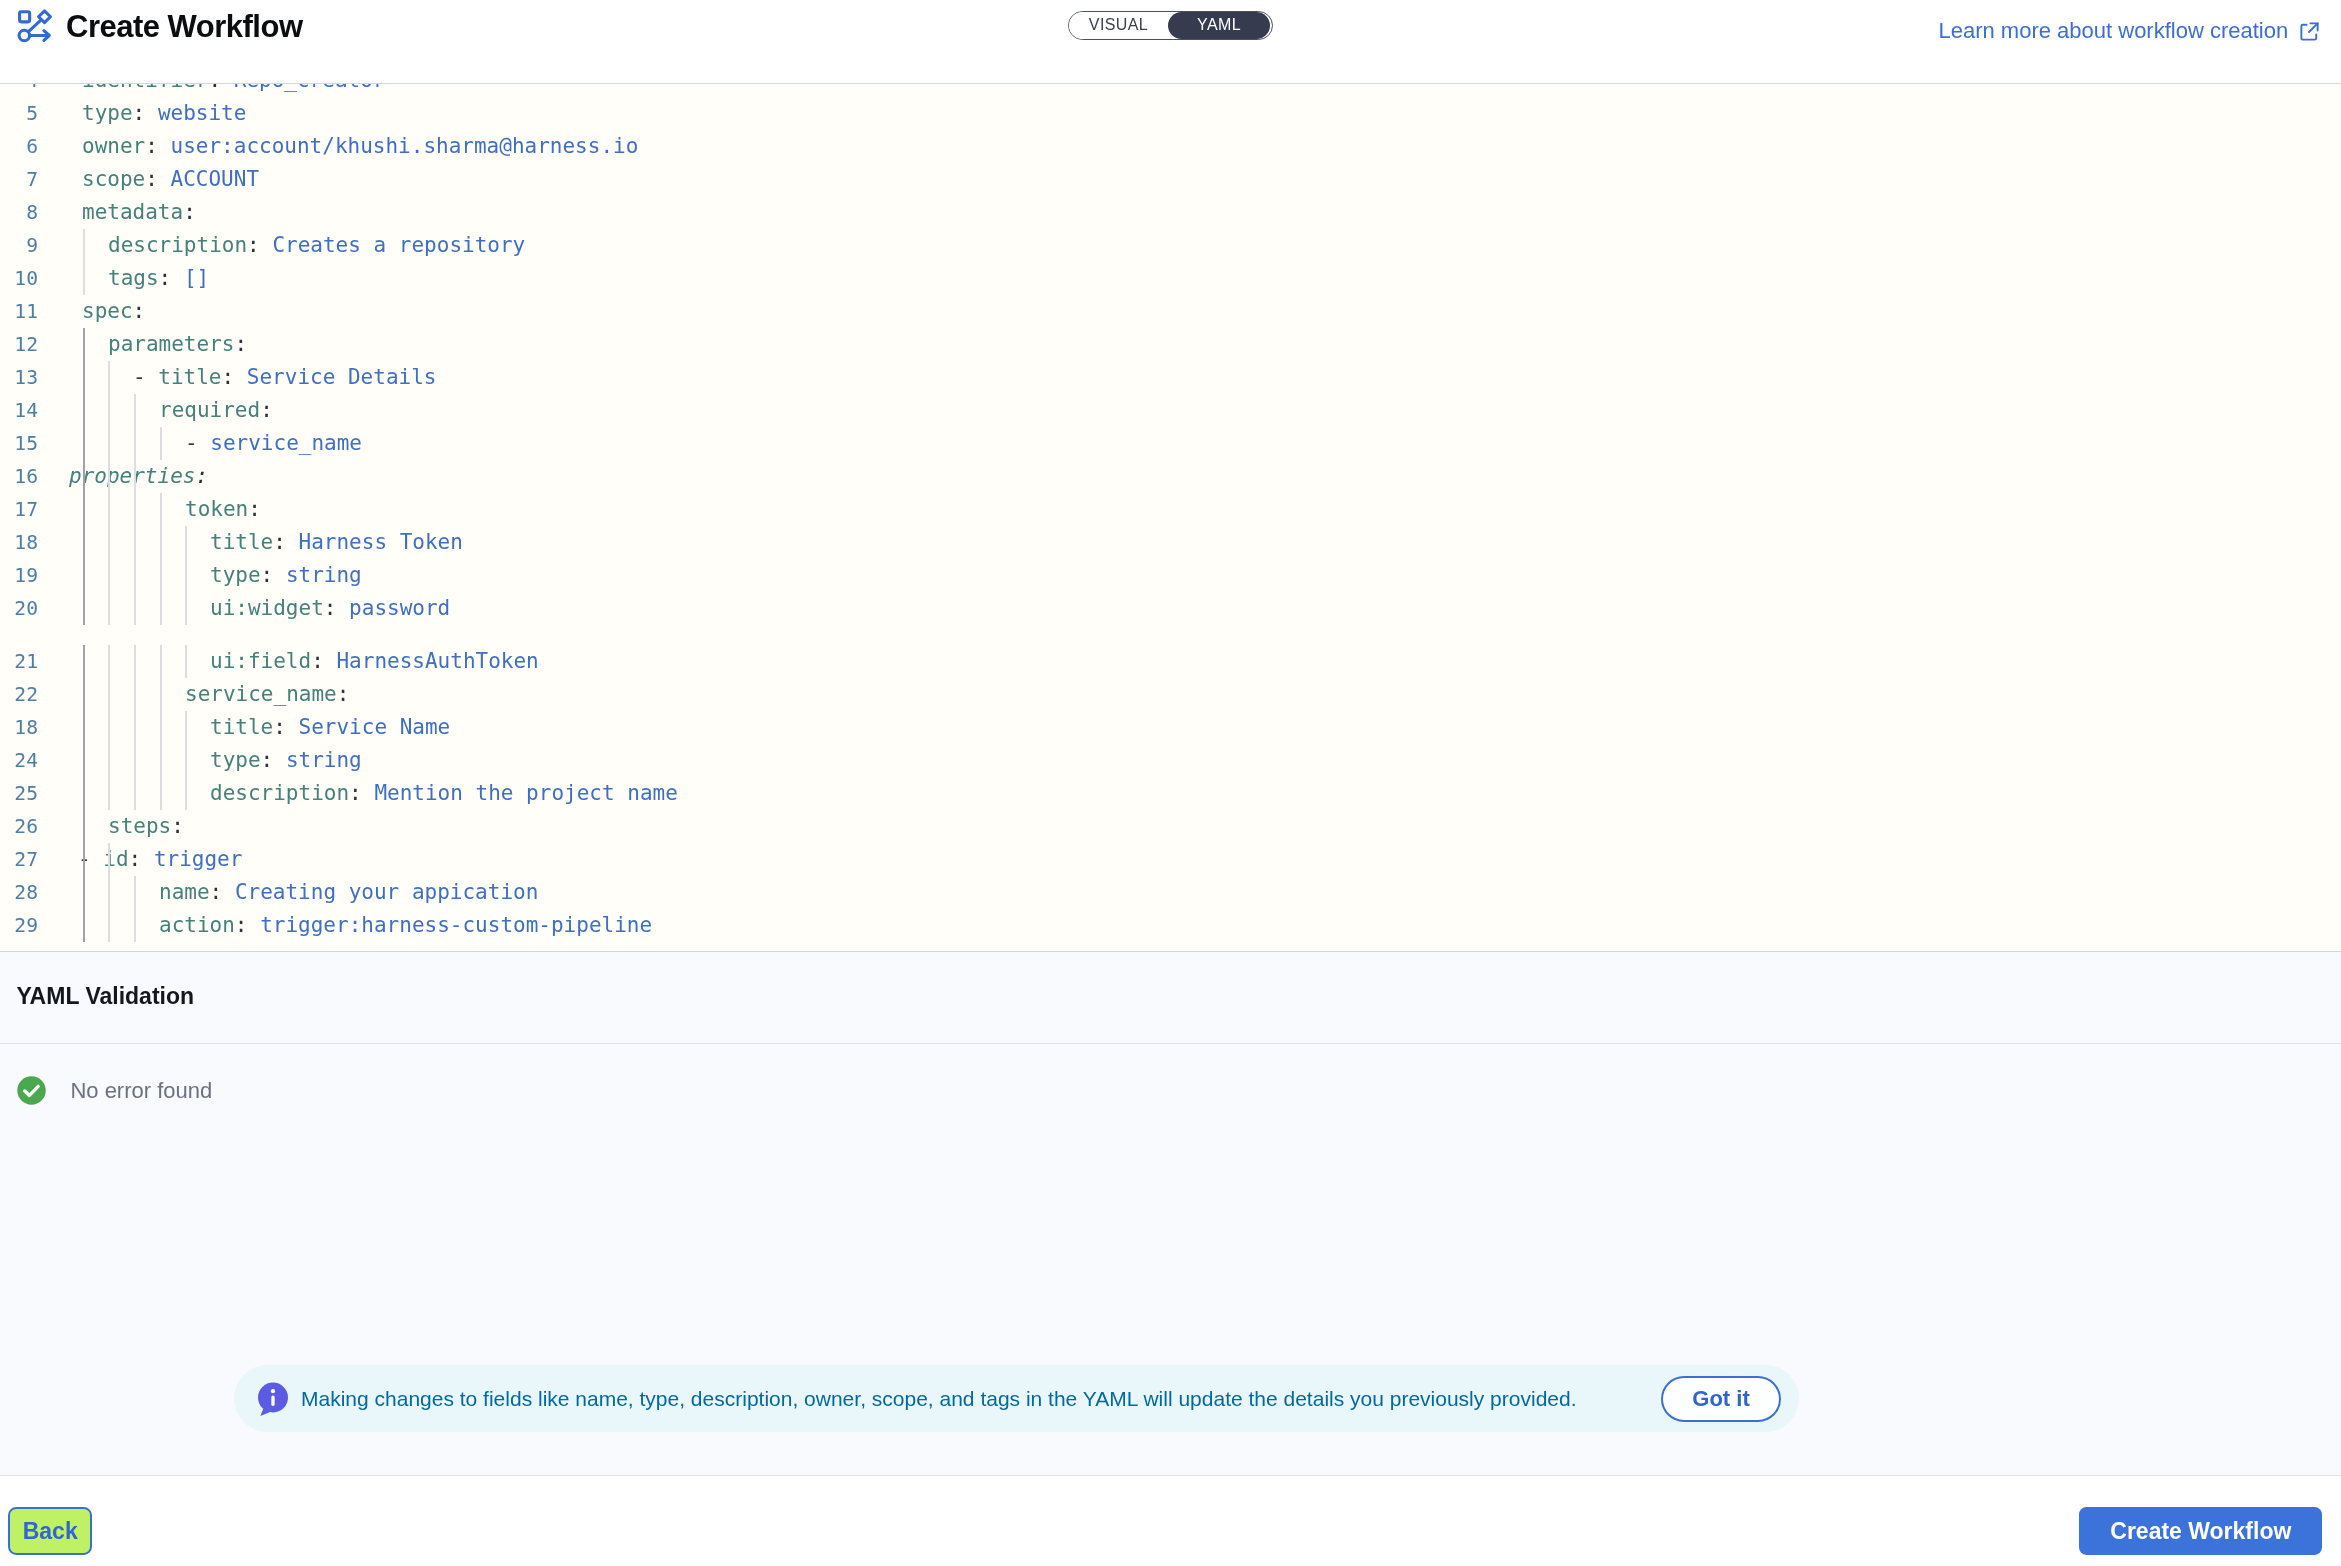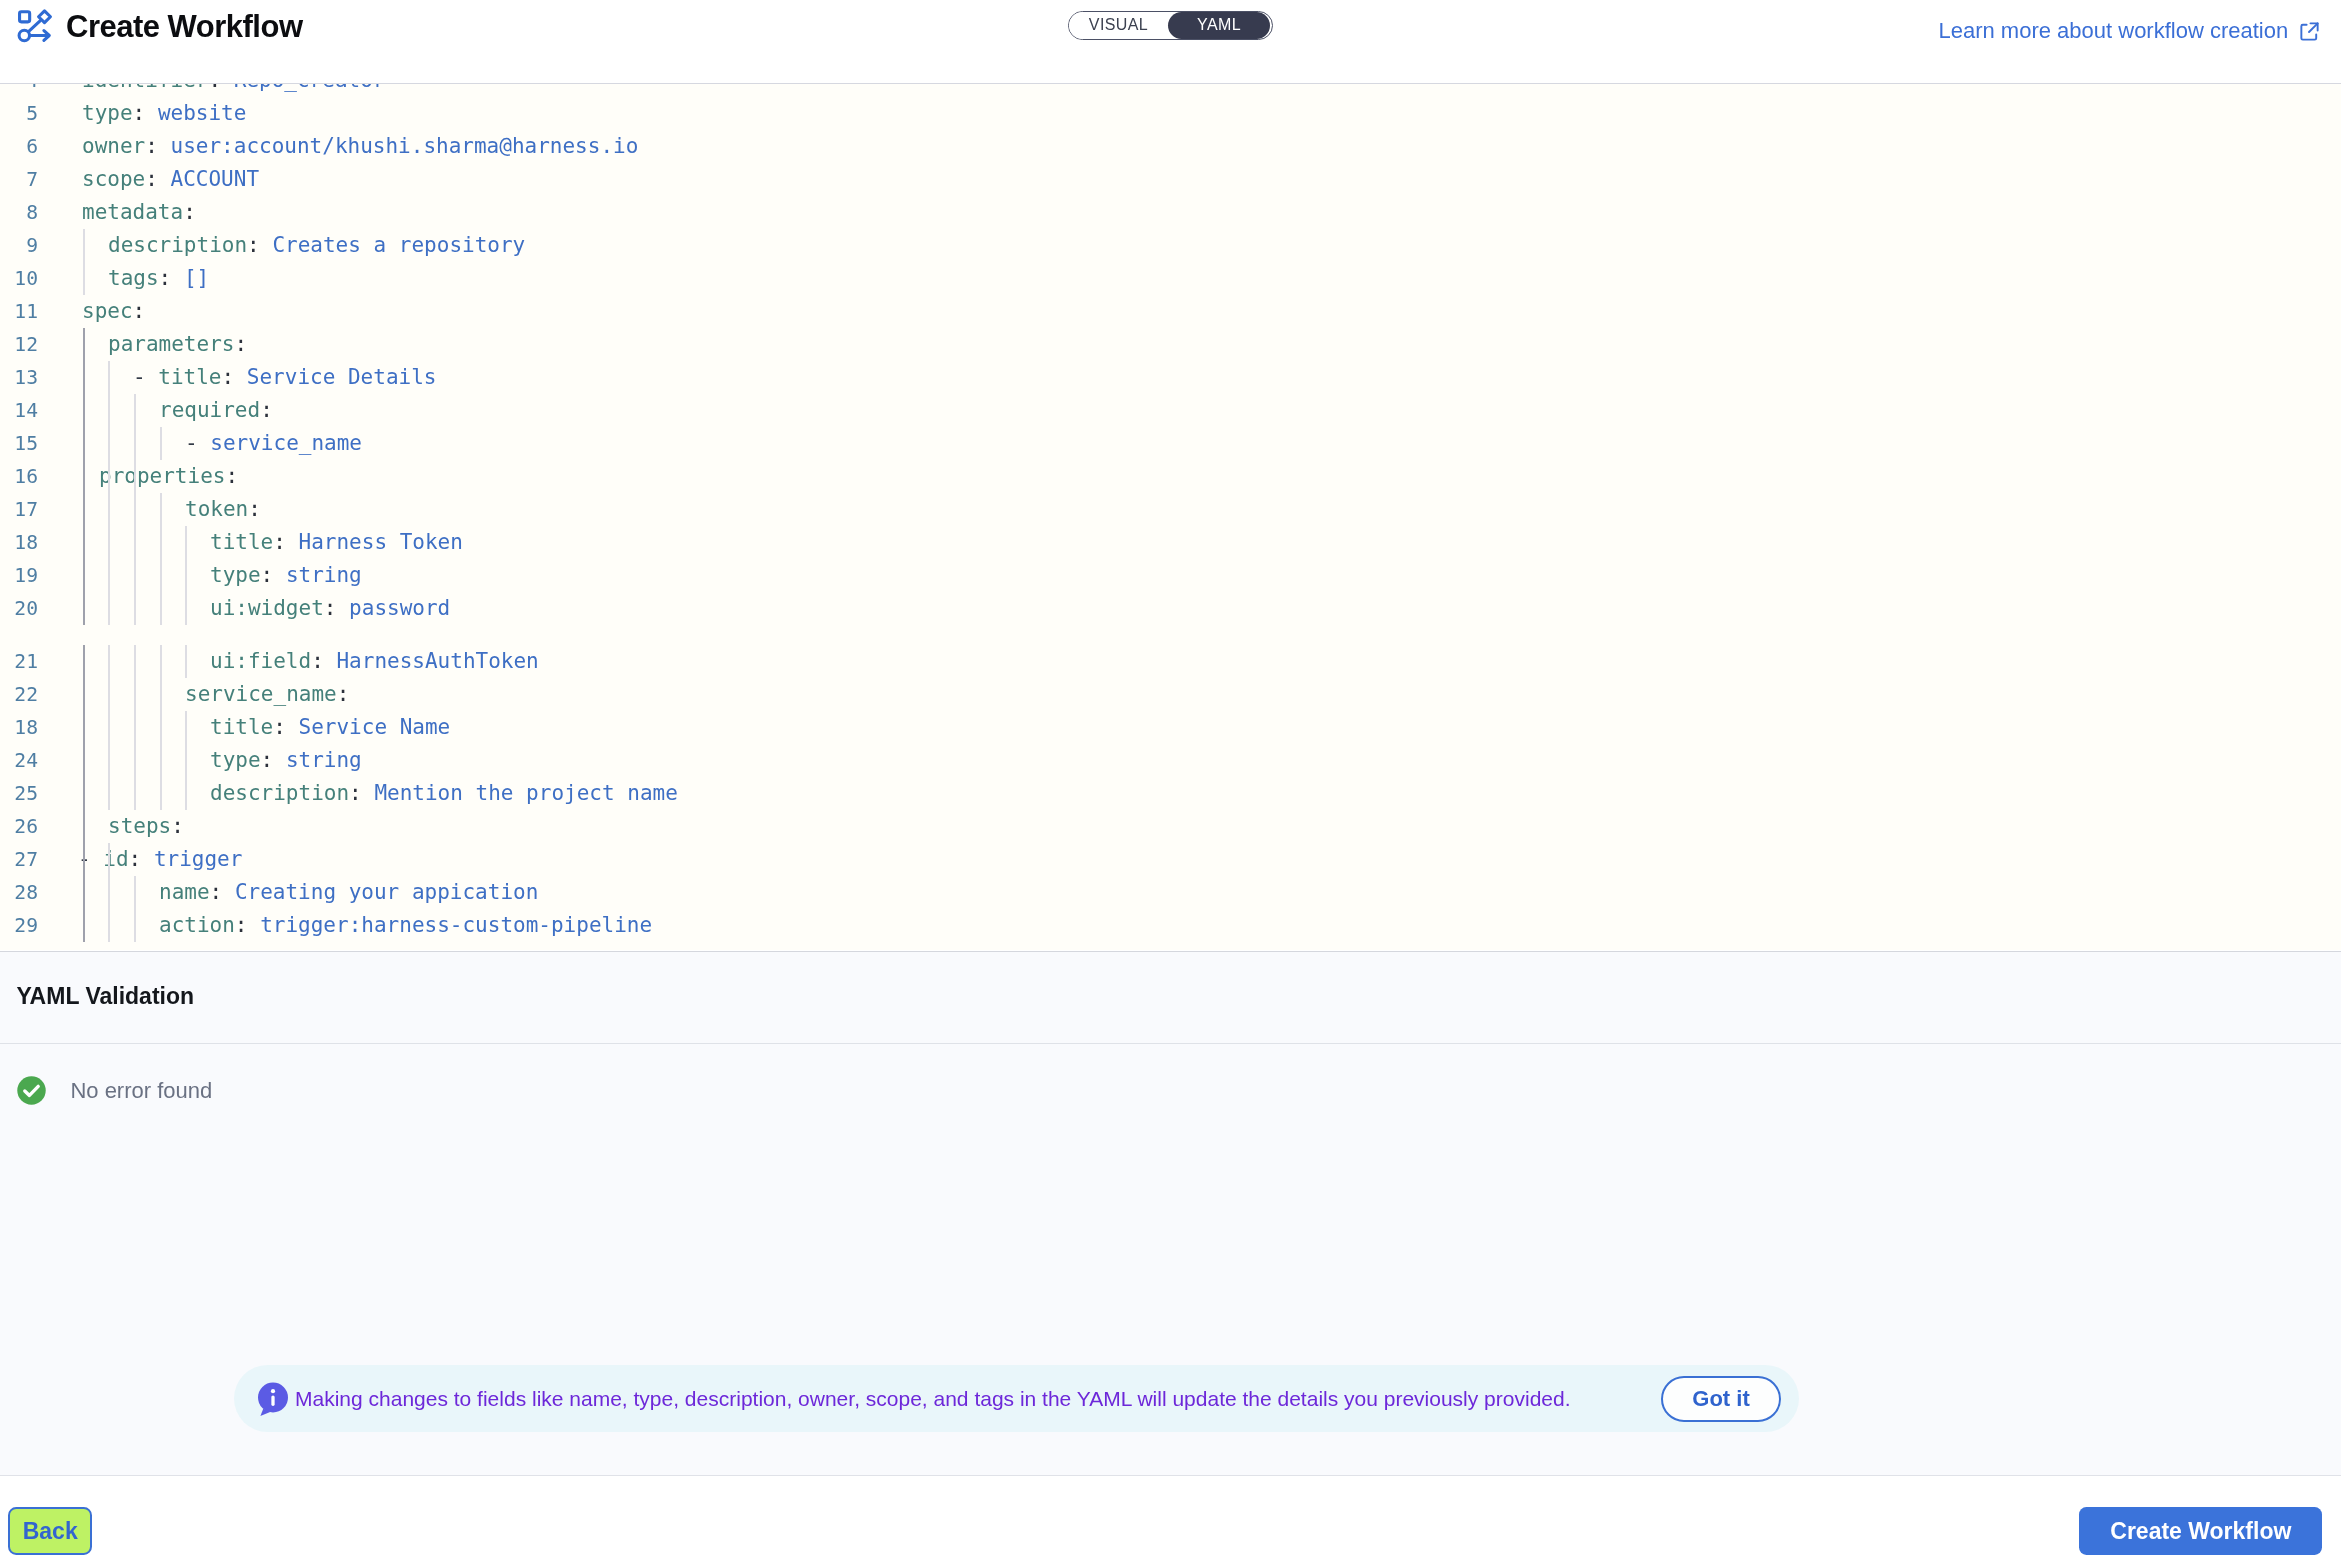--- a/index.html
+++ b/index.html
@@ -50,21 +50,21 @@
   #validation-status { position:absolute; left:16.4px; top:123px; display:flex;
                        align-items:center; gap:23px; }
   #check-icon { width:31px; height:31px; }
   #status-text { font-size:22px; color:#6a7183; }
 
   
   #info-banner { position:absolute; left:234px; top:413px; width:1565px; height:67px;
                  background:#e9f6fa; border-radius:34px; display:flex; align-items:center;
                  padding:0 18px 0 21px; }
   #info-icon { width:36px; height:36px; flex:0 0 36px; }
-  #banner-text { flex:1; margin-left:4px; font-size:21px; color:#6d28d9; }
+  #banner-text { flex:1; margin-left:10px; font-size:21px; color:#0369a1; }
   #gotit-button { width:120px; height:46px; border:2px solid #3a70d4; border-radius:23px;
                   background:#fdfefe; color:#2f63cd; font-size:22px; font-weight:700;
                   display:flex; align-items:center; justify-content:center; cursor:pointer; }
 
   
   #footer-bar { position:absolute; left:0; top:1475px; width:2342px; height:92px;
                 background:#ffffff; border-top:0.8px solid #e0e2e8; }
   #back-button { position:absolute; left:8.2px; top:31px; width:84px; height:48px;
                  border:2px solid #3a70d4; border-radius:8.2px; background:#bef264;
                  color:#3365cf; font-size:23px; font-weight:700; display:flex;
@@ -165,21 +165,21 @@
           <span class="guide" style="left: 134px;"></span>
           <span class="guide" style="left: 160px;"></span>
           <span class="ln">15</span>
           <span class="code-text" style="padding-left: 185px;"><span class="tok-dash">- </span><span class="tok-val">service_name</span></span>
         </div>
         <div class="code-line">
           <span class="guide dark" style="left: 83px;"></span>
           <span class="guide" style="left: 108px;"></span>
           <span class="guide" style="left: 134px;"></span>
           <span class="ln">16</span>
-          <span class="code-text" style="padding-left: 99px;"><span class="tok-key">properties</span><span class="tok-colon">:</span></span>
+          <span class="code-text" style="padding-left: 69px; font-style: italic;"><span class="tok-key">properties</span><span class="tok-colon">:</span></span>
         </div>
         <div class="code-line">
           <span class="guide dark" style="left: 83px;"></span>
           <span class="guide" style="left: 108px;"></span>
           <span class="guide" style="left: 134px;"></span>
           <span class="guide" style="left: 160px;"></span>
           <span class="ln">17</span>
           <span class="code-text" style="padding-left: 185px;"><span class="tok-key">token</span><span class="tok-colon">:</span></span>
         </div>
         <div class="code-line">

